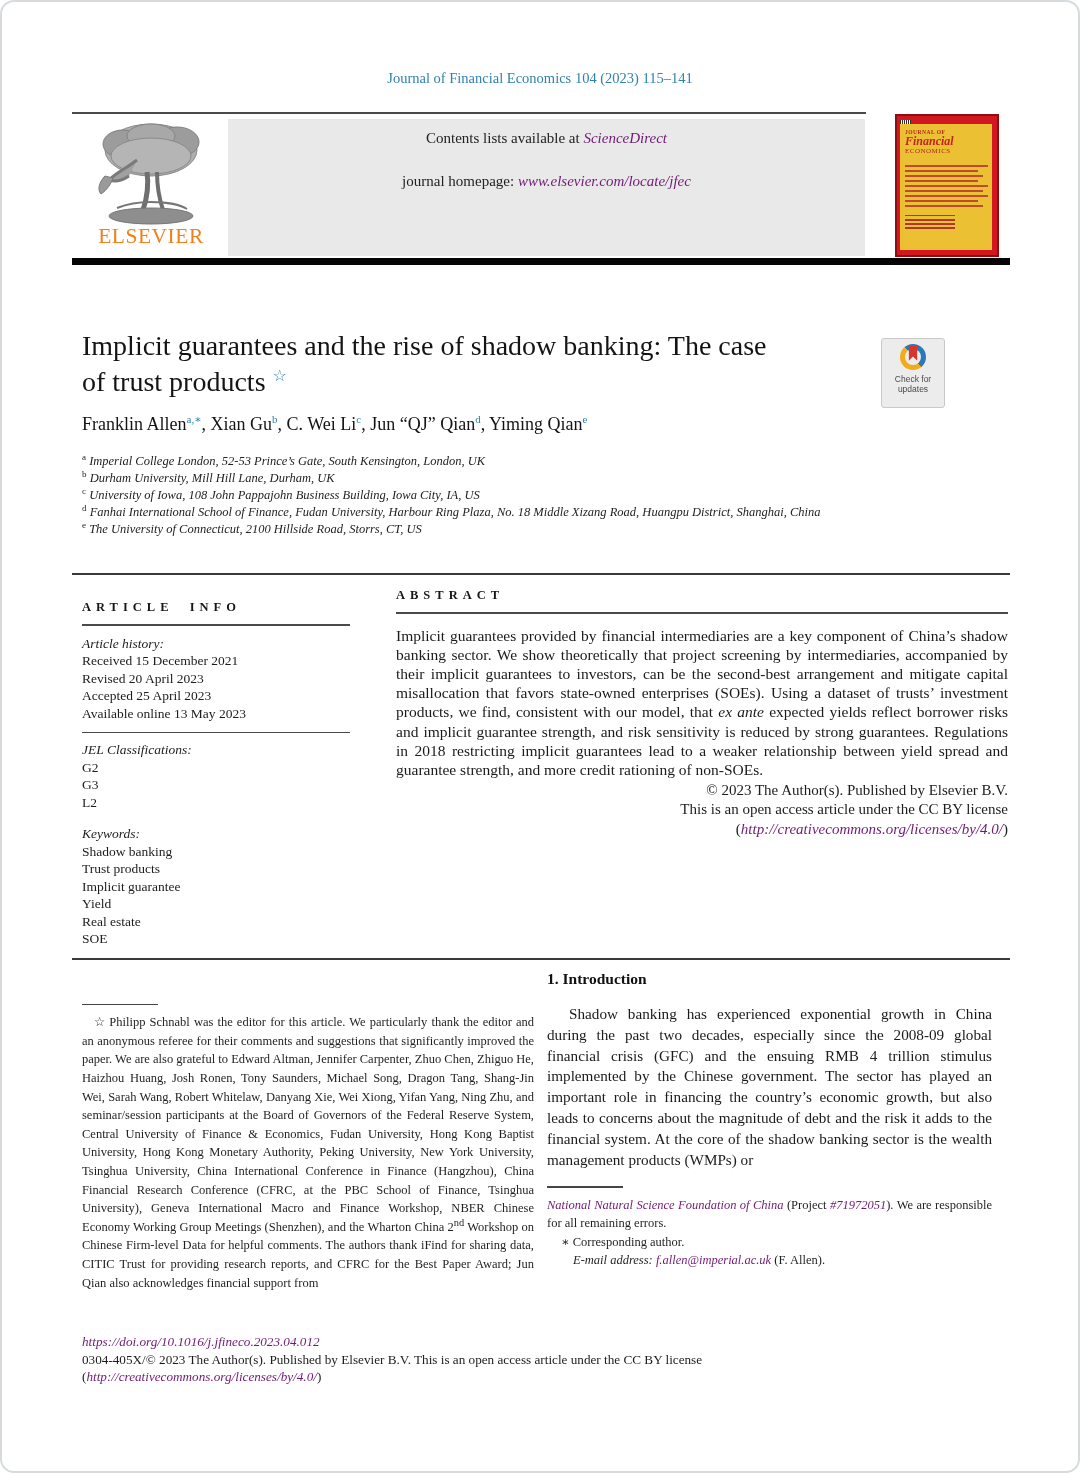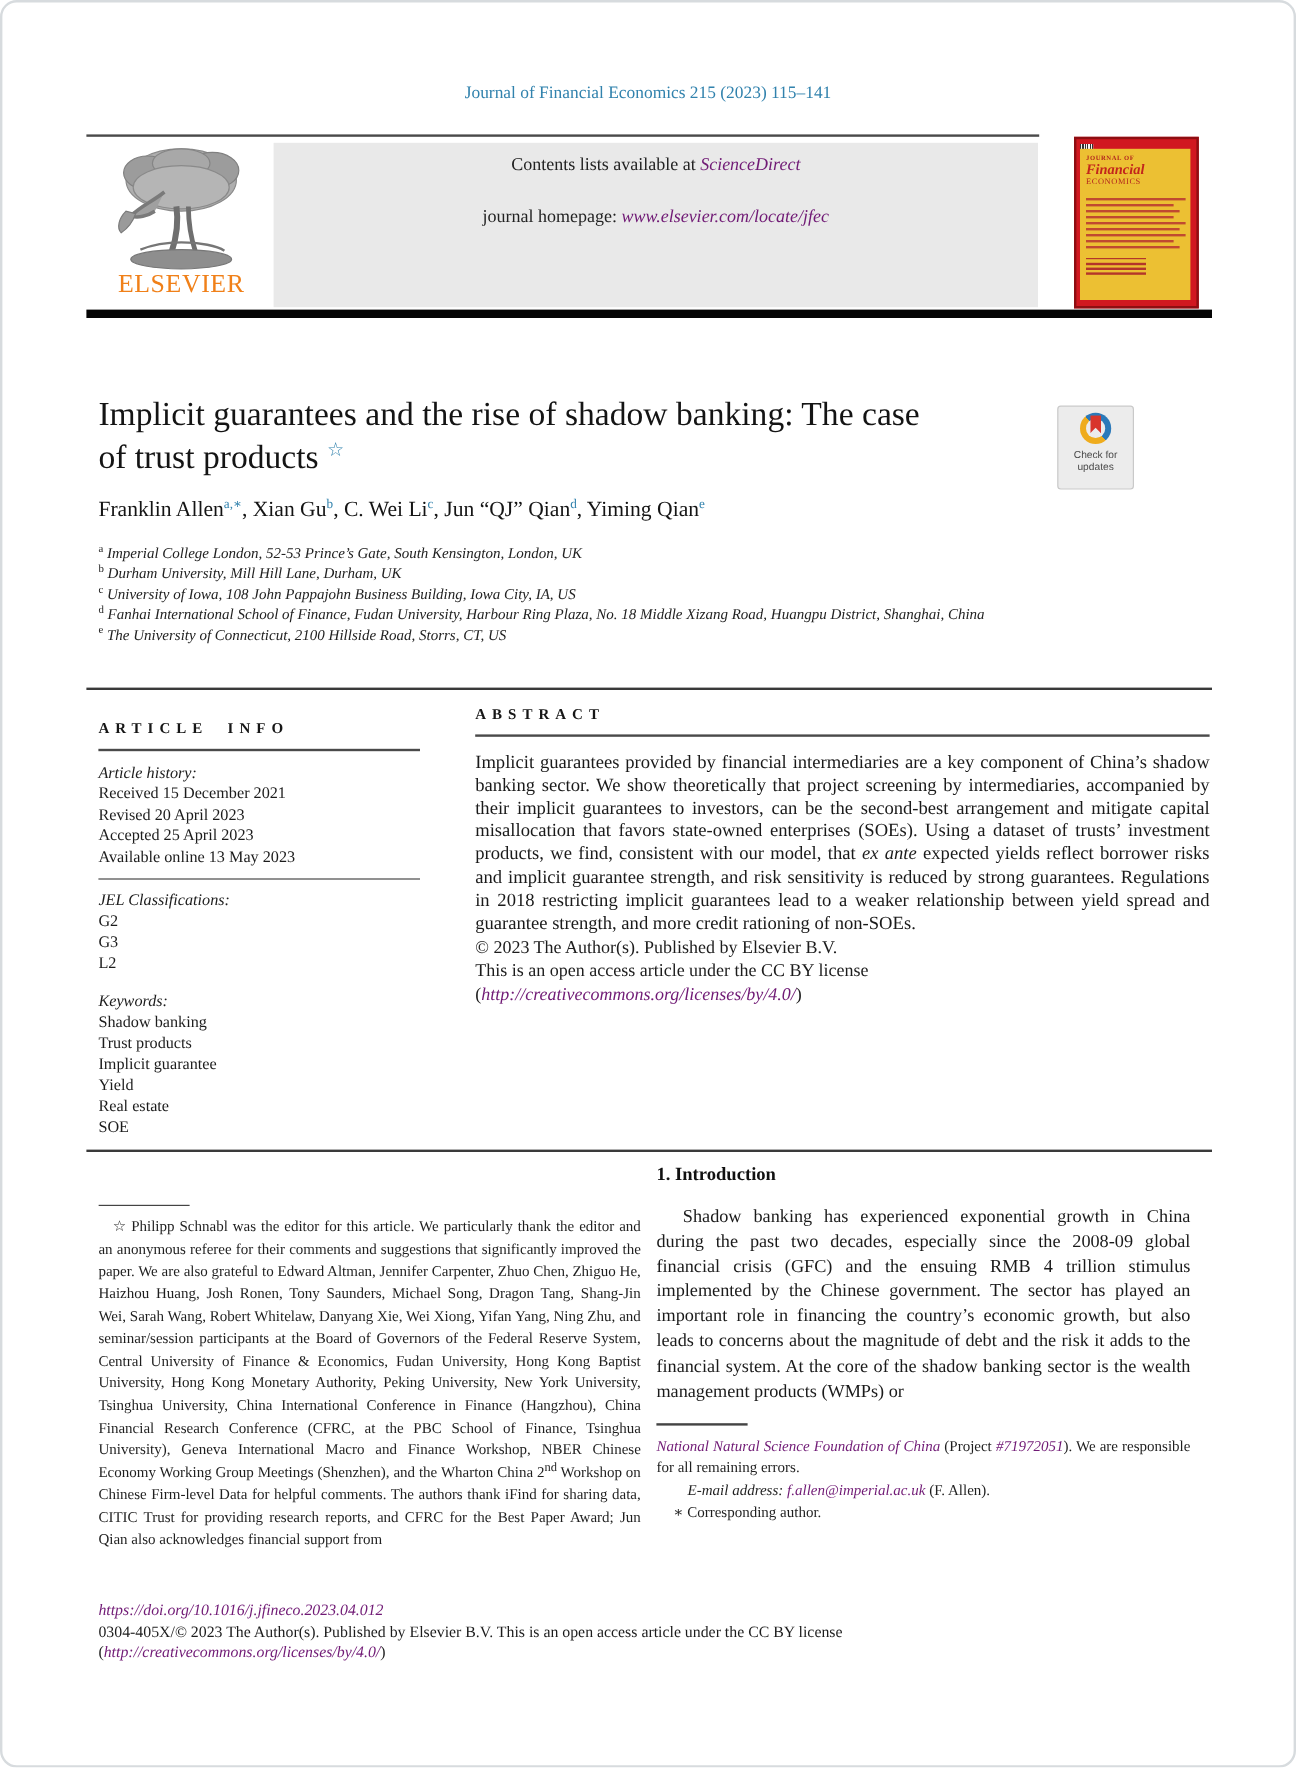--- a/index.html
+++ b/index.html
@@ -71,21 +71,21 @@
   .info-col { position:absolute; left:80px; top:598px; width:268px; }
   .abs-col  { position:absolute; left:394px; top:586px; width:612px; }
   .sec-head { font-size:12.5px; font-weight:bold; letter-spacing:5px; word-spacing:8px; color:#161616; }
   .head-rule { height:1.5px; background:#4a4a4a; margin-top:9px; }
   .info-col .head-rule, .info-col .mid-rule { width:100%; }
   .mid-rule { height:1.2px; background:#4a4a4a; margin:10px 0 8px; }
   .ital { font-style:italic; }
   .info-block { font-size:13.5px; line-height:17.5px; margin-top:9px; }
   .kw-gap { height:14px; }
   .abs-text { margin-top:12px; font-size:15.5px; line-height:19.2px; text-align:justify; color:#1a1a1a; }
-  .abs-copy { text-align:left; font-size:15px; line-height:19.2px; margin-top:2px; }
+  .abs-copy { text-align:right; font-size:15px; line-height:19.2px; margin-top:2px; }
 
   
   .bottom { position:absolute; left:80px; top:966px; width:928px; height:366px; overflow:hidden; }
   .bcol-l { position:absolute; left:0; top:36px; width:452px; }
   .bcol-r { position:absolute; left:465px; top:2px; width:445px; }
   .fn-rule { width:76px; height:1.2px; background:#444; margin-bottom:8px; }
   .fn-text { font-size:12.5px; line-height:18.6px; text-align:justify; color:#1f1f1f; }
   .fn-text .lead { display:inline-block; text-indent:12px; }
   .intro-head { font-size:15.5px; font-weight:bold; color:#111; }
   .intro-para { margin-top:16px; font-size:15.2px; line-height:20.8px; text-align:justify; text-indent:22px; color:#1a1a1a; }
@@ -96,21 +96,21 @@
 
   
   .doi-block { position:absolute; left:80px; top:1331px; width:860px; font-size:13.2px; line-height:17.5px; }
   sup { line-height:0; }
 </style>
 </head>
 <body>
 
 <div class="page">
 
-  <div class="citation">Journal of Financial Economics 215 (2023) 115–141</div>
+  <div class="citation">Journal of Financial Economics 104 (2023) 115–141</div>
 
   <div class="header-rule"></div>
 
   <div class="logo-wrap">
     <svg class="logo-tree" width="128" height="106" viewBox="0 0 128 106">
       <g fill="none" stroke="#7d7d7d">
         <ellipse cx="64" cy="30" rx="46" ry="26" fill="#aeaeae" stroke="#8a8a8a"></ellipse>
         <ellipse cx="36" cy="24" rx="20" ry="14" fill="#9c9c9c" stroke="#808080"></ellipse>
         <ellipse cx="90" cy="22" rx="22" ry="15" fill="#9c9c9c" stroke="#808080"></ellipse>
         <ellipse cx="64" cy="16" rx="24" ry="12" fill="#a8a8a8" stroke="#858585"></ellipse>
@@ -244,26 +244,26 @@
     </div>
 
     <div class="bcol-r">
       <div class="intro-head">1. Introduction</div>
       <div class="intro-para">Shadow banking has experienced exponential growth in China during the past two decades, especially since the 2008-09 global financial crisis (GFC) and the ensuing RMB 4 trillion stimulus implemented by the Chinese government. The sector has played an important role in financing the country’s economic growth, but also leads to concerns about the magnitude of debt and the risk it adds to the financial system. At the core of the shadow banking sector is the wealth management products (WMPs) or</div>
       <div class="fn-right">
         <div class="fn-rule"></div>
         <div class="fn-text">
           <a href="#" class="link">National Natural Science Foundation of China</a><span> (Project </span><a href="#" class="link">#71972051</a><span>). We are responsible for all remaining errors.</span>
         </div>
+        <div class="fn-text fn-ind">
+          <span>∗</span><span> Corresponding author.</span>
+        </div>
         <div class="fn-text fn-ind2">
           <span class="ital">E-mail address:</span>
           <a href="#" class="link">f.allen@imperial.ac.uk</a><span> (F. Allen).</span>
-        </div>
-        <div class="fn-text fn-ind">
-          <span>∗</span><span> Corresponding author.</span>
         </div>
       </div>
     </div>
 
   </div>
 
   <div class="doi-block">
     <div><a href="#" class="link">https://doi.org/10.1016/j.jfineco.2023.04.012</a></div>
     <div>0304-405X/© 2023 The Author(s). Published by Elsevier B.V. This is an open access article under the CC BY license</div>
     <div>

